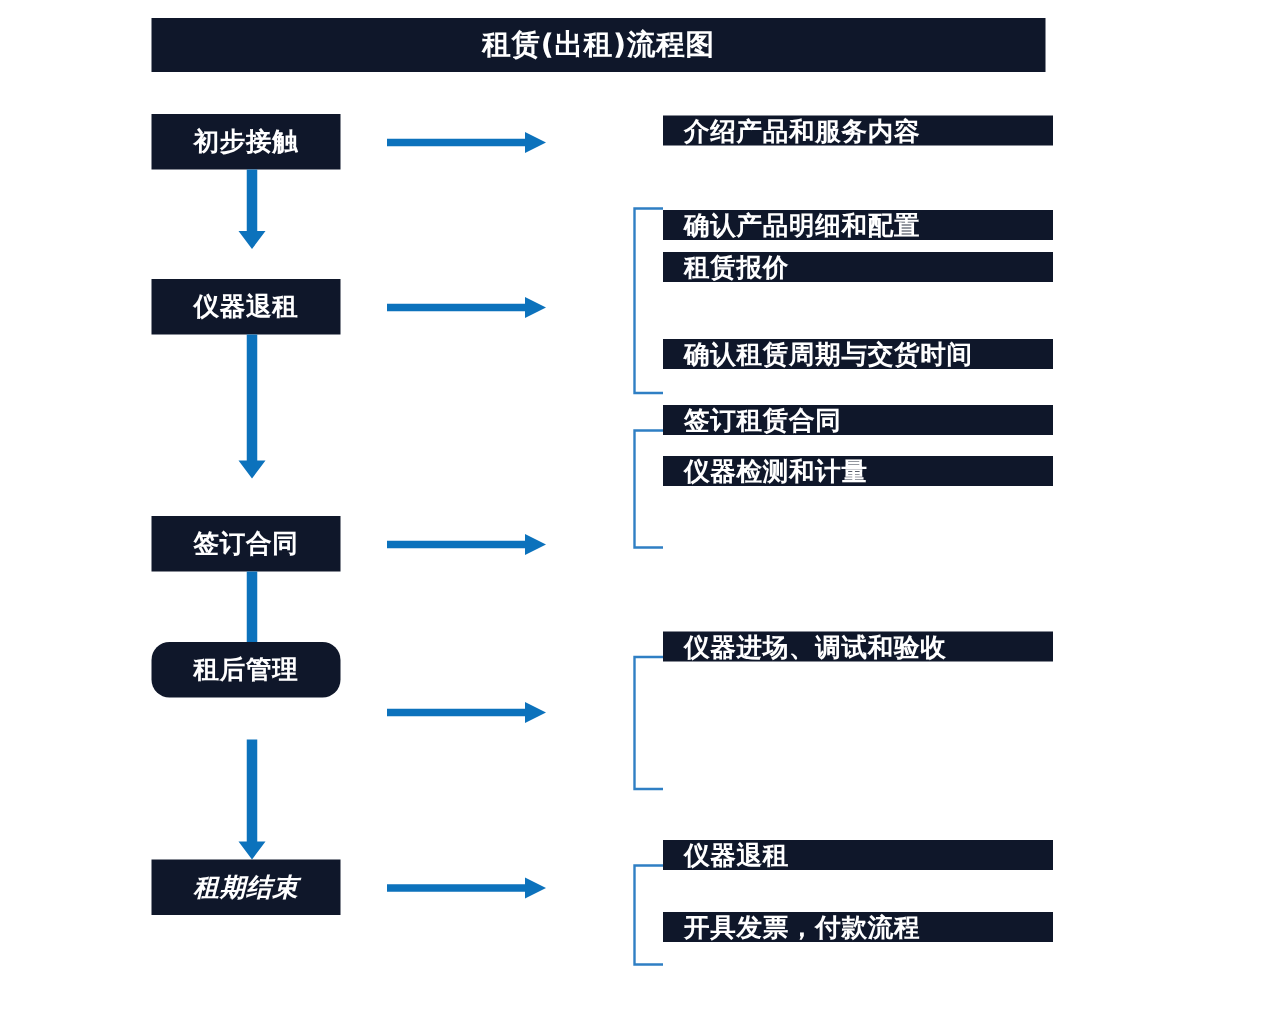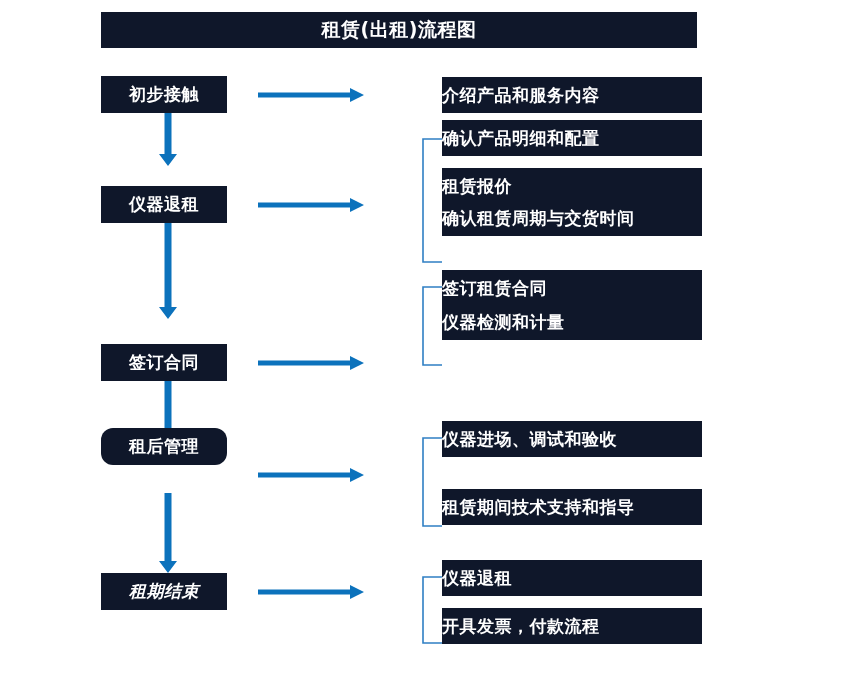--- a/index.html
+++ b/index.html
@@ -46,21 +46,22 @@
     width: 126px;
     height: 37px;
     justify-content: center;
     font-size: 17px;
     left: 101px;
   }
   
   .detail-box {
     left: 442px;
     width: 260px;
-    height: 36px;
+    height: 20px;
+    padding-left: 14px;
     font-size: 17px;
   }
   
   .h-arrow, .v-arrow, .bracket {
     position: absolute;
   }
   .h-arrow svg, .v-arrow svg, .bracket svg {
     display: block;
     overflow: visible;
   }
@@ -95,23 +96,23 @@
       <path d="M0 5.5 H92 V1 L106 8 L92 15 V10.5 H0 Z" fill="#0c72bc"></path>
     </svg>
   </div>
 
   <div class="bracket" style="left:421px; top:138px;">
     <svg width="22" height="125" viewBox="0 0 22 125">
       <path d="M21 1 H2 V124 H21" fill="none" stroke="#2f7fc4" stroke-width="1.6"></path>
     </svg>
   </div>
 
-  <div class="box detail-box" style="top:120px;">确认产品明细和配置</div>
+  <div class="box detail-box" style="top:140px;">确认产品明细和配置</div>
   <div class="box detail-box" style="top:168px;">租赁报价</div>
-  <div class="box detail-box" style="top:200px;text-align:right;">确认租赁周期与交货时间</div>
+  <div class="box detail-box" style="top:226px;text-align:right;">确认租赁周期与交货时间</div>
 
   <div class="v-arrow" style="left:158px; top:223px;">
     <svg width="20" height="96" viewBox="0 0 20 96">
       <path d="M6.5 0 H13.5 V84 H19 L10 96 L1 84 H6.5 Z" fill="#0c72bc"></path>
     </svg>
   </div>
 
   <div class="box stage-box" style="top:344px;">签订合同</div>
 
   <div class="h-arrow" style="left:258px; top:355px;">
@@ -143,21 +144,20 @@
     </svg>
   </div>
 
   <div class="bracket" style="left:421px; top:437px;">
     <svg width="22" height="90" viewBox="0 0 22 90">
       <path d="M21 1 H2 V89 H21" fill="none" stroke="#2f7fc4" stroke-width="1.6"></path>
     </svg>
   </div>
 
   <div class="box detail-box" style="top:421px;">仪器进场、调试和验收</div>
-  <div class="box detail-box" style="top:489px;">租赁期间技术支持和指导</div>
 
   <div class="v-arrow" style="left:158px; top:493px;">
     <svg width="20" height="80" viewBox="0 0 20 80">
       <path d="M6.5 0 H13.5 V68 H19 L10 80 L1 68 H6.5 Z" fill="#0c72bc"></path>
     </svg>
   </div>
 
   <div class="box stage-box" style="top:573px;font-style:italic;">租期结束</div>
 
   <div class="h-arrow" style="left:258px; top:584px;">

